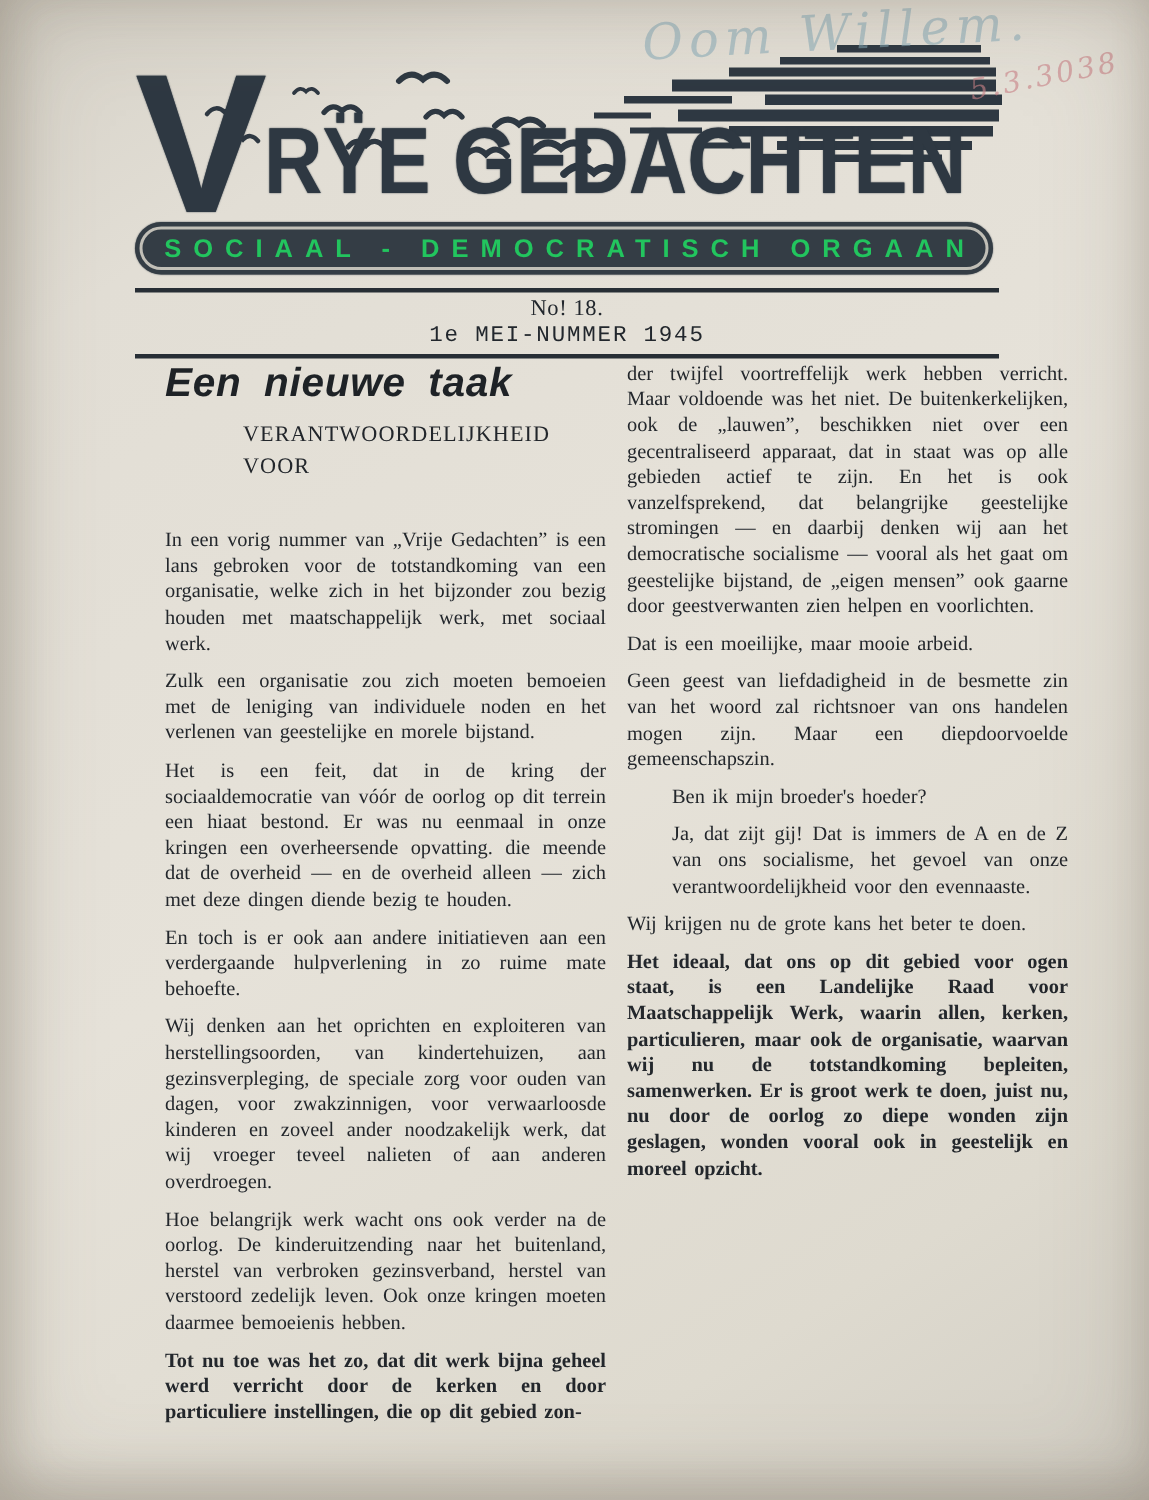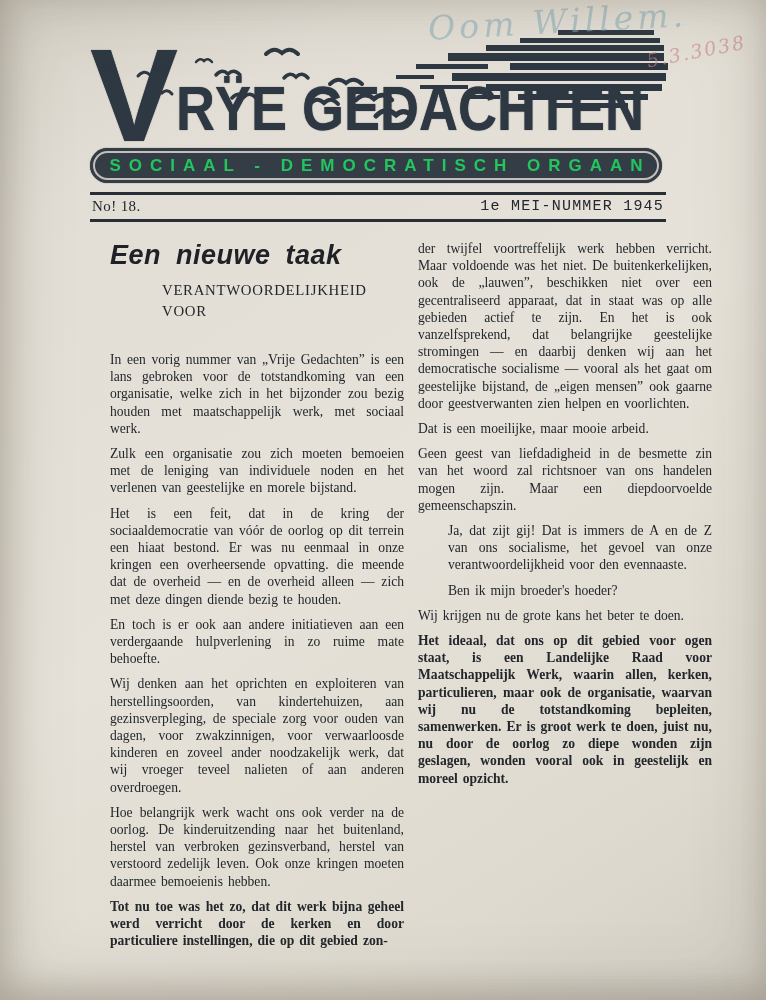--- a/index.html
+++ b/index.html
@@ -57,21 +57,21 @@
     font-family:"Liberation Sans", sans-serif; font-weight:700;
     font-size:17px; letter-spacing:8px; padding-left:8px;
     color:#22c55e; white-space:nowrap;
   }
   
   .issue-bar {
     position:absolute; left:90px; top:192px; width:572px; z-index:2;
     border-top:3px solid #272e35; border-bottom:3px solid #272e35;
     display:flex; justify-content:space-between; align-items:center;
     padding:3px 2px 4px 2px; color:#22272d;
-    font-size:15px; letter-spacing:.4px;
+    font-size:15px; letter-spacing:.4px;flex-direction:column;
   }
   .issue-bar .date { letter-spacing:1.2px;font-family:Liberation Mono, monospace; }
   
   .article {
     position:absolute; left:110px; top:240px; width:602px; z-index:2;
     display:flex; gap:14px; color:#23272c;
   }
   .col { width:294px; }
   h1.art-title {
     margin:0 0 9px 0;
@@ -154,22 +154,22 @@
           <p class="para">Wij denken aan het oprichten en exploiteren van herstellingsoorden, van kindertehuizen, aan gezinsverpleging, de speciale zorg voor ouden van dagen, voor zwakzinnigen, voor verwaarloosde kinderen en zoveel ander noodzakelijk werk, dat wij vroeger teveel nalieten of aan anderen overdroegen.</p>
           <p class="para">Hoe belangrijk werk wacht ons ook verder na de oorlog. De kinderuitzending naar het buitenland, herstel van verbroken gezinsverband, herstel van verstoord zedelijk leven. Ook onze kringen moeten daarmee bemoeienis hebben.</p>
           <p class="para">Tot nu toe was het zo, dat dit werk bijna geheel werd verricht door de kerken en door particuliere instellingen, die op dit gebied zon-</p>
         </div>
     </section>
     <section class="col">
       <div>
           <p class="para">der twijfel voortreffelijk werk hebben verricht. Maar voldoende was het niet. De buitenkerkelijken, ook de „lauwen”, beschikken niet over een gecentraliseerd apparaat, dat in staat was op alle gebieden actief te zijn. En het is ook vanzelfsprekend, dat belangrijke geestelijke stromingen — en daarbij denken wij aan het democratische socialisme — vooral als het gaat om geestelijke bijstand, de „eigen mensen” ook gaarne door geestverwanten zien helpen en voorlichten.</p>
           <p class="para">Dat is een moeilijke, maar mooie arbeid.</p>
           <p class="para">Geen geest van liefdadigheid in de besmette zin van het woord zal richtsnoer van ons handelen mogen zijn. Maar een diepdoorvoelde gemeenschapszin.</p>
+          <p class="para indent">Ben ik mijn broeder's hoeder?</p>
           <p class="para indent">Ja, dat zijt gij! Dat is immers de A en de Z van ons socialisme, het gevoel van onze verantwoordelijkheid voor den evennaaste.</p>
-          <p class="para indent">Ben ik mijn broeder's hoeder?</p>
           <p class="para">Wij krijgen nu de grote kans het beter te doen.</p>
           <p class="para">Het ideaal, dat ons op dit gebied voor ogen staat, is een Landelijke Raad voor Maatschappelijk Werk, waarin allen, kerken, particulieren, maar ook de organisatie, waarvan wij nu de totstandkoming bepleiten, samenwerken. Er is groot werk te doen, juist nu, nu door de oorlog zo diepe wonden zijn geslagen, wonden vooral ook in geestelijk en moreel opzicht.</p>
         </div>
     </section>
   </main>
 
   <div class="vignette"></div>
 </div>
 
 </body></html>

